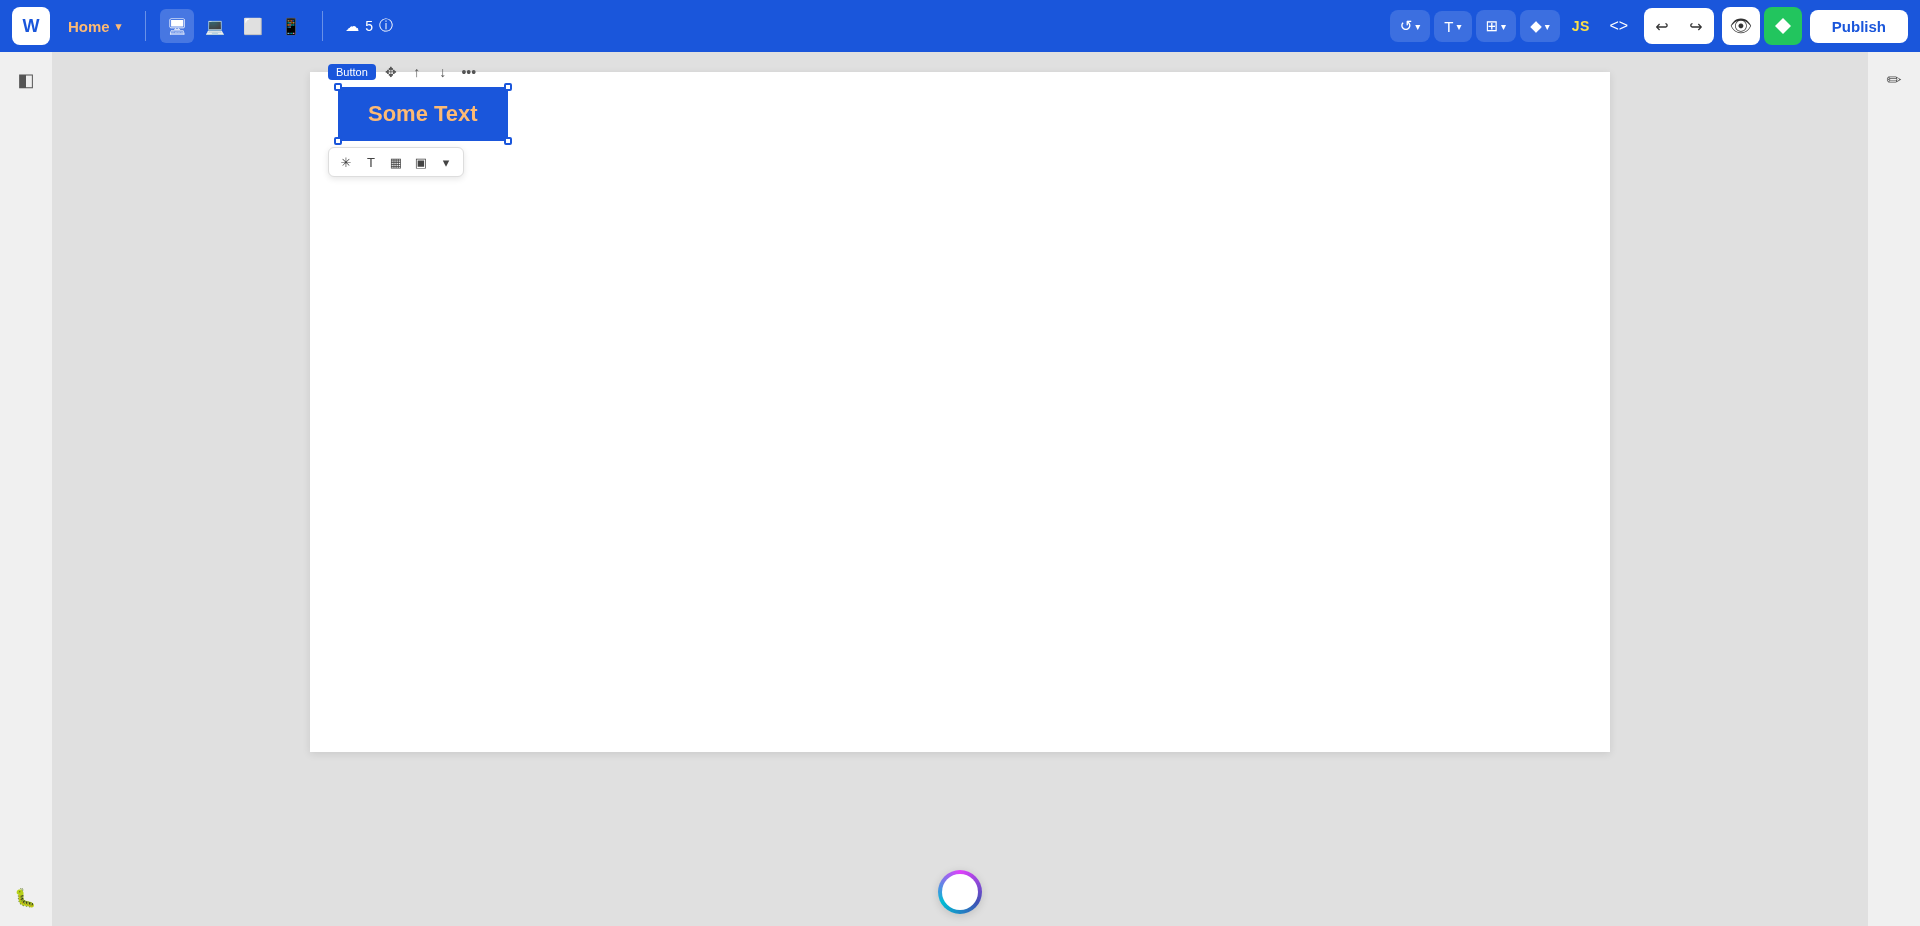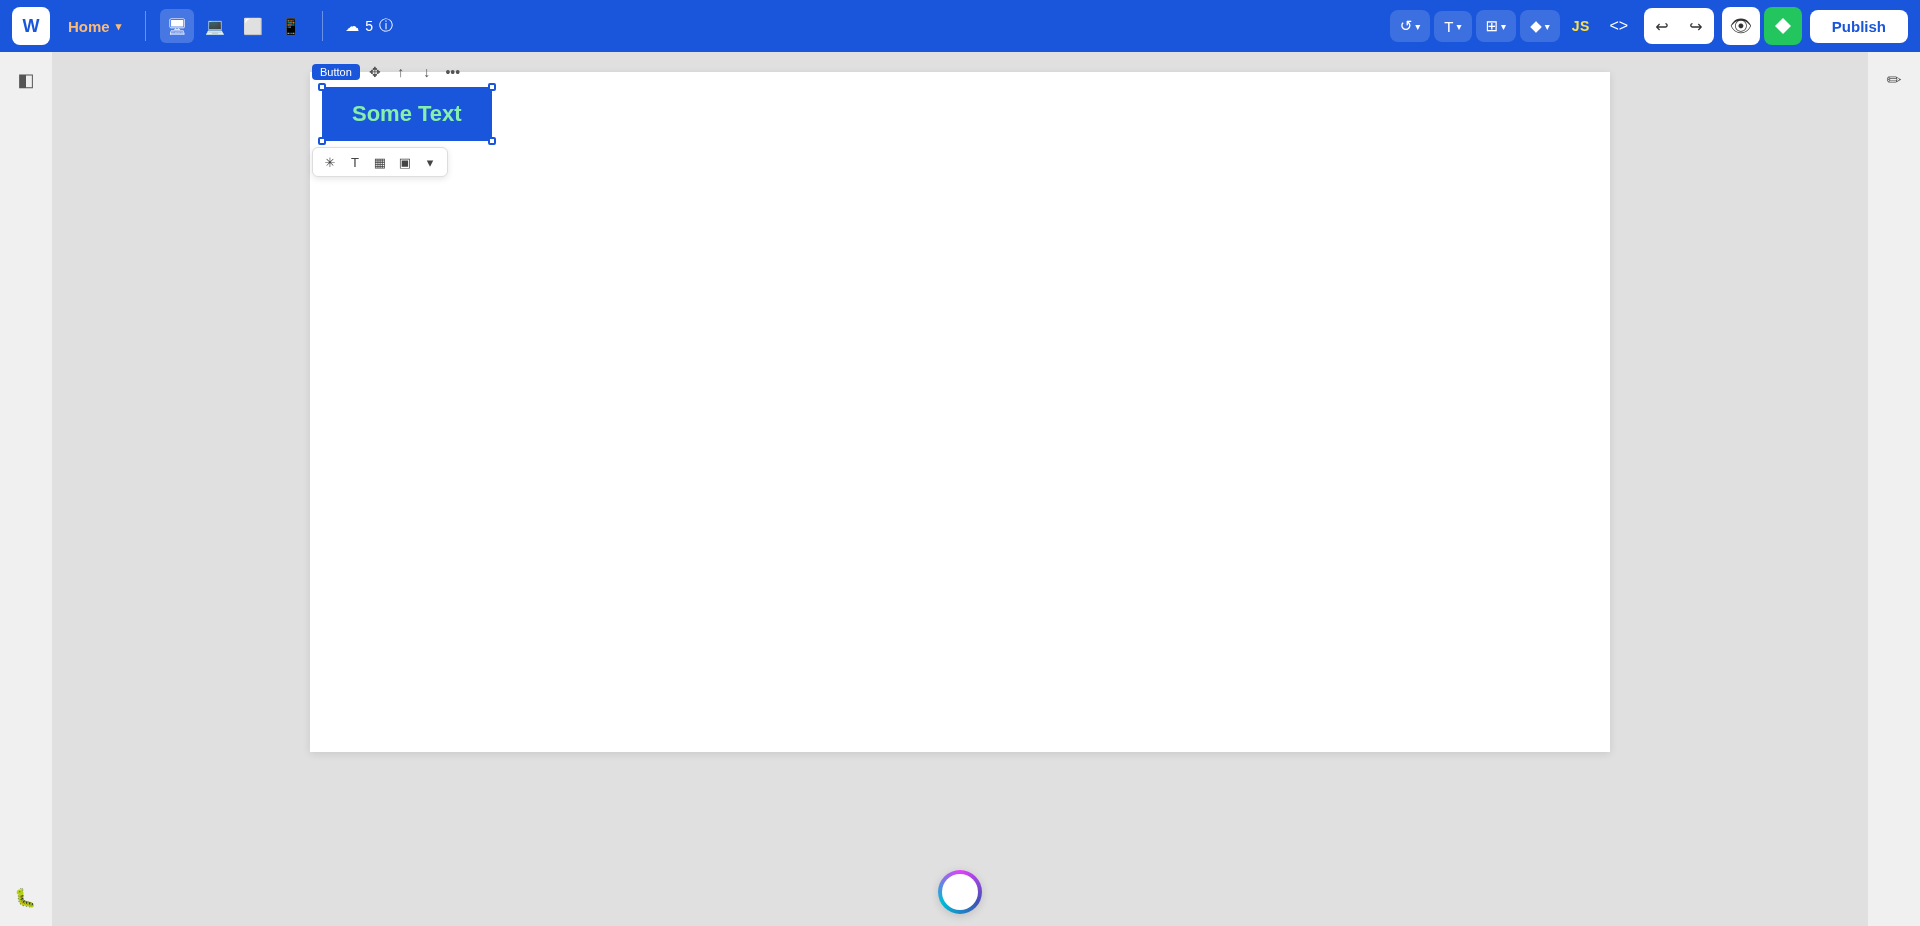--- a/index.html
+++ b/index.html
@@ -263,21 +263,21 @@
       height: 680px;
       background: white;
       position: relative;
       box-shadow: 0 2px 8px rgba(0,0,0,0.1);
     }
 
     
     .canvas-button-wrapper {
       position: absolute;
       top: 15px;
-      left: 2px;
+      left: 18px;
       padding-left: 10px;
     }
 
     
     .element-toolbar-top {
       position: absolute;
       top: -26px;
       left: 0;
       display: flex;
       align-items: center;
@@ -302,21 +302,21 @@
       justify-content: center;
       color: #555;
       font-size: 14px;
       cursor: pointer;
       border-radius: 4px;
     }
 
     
     .blue-button {
       background: #1a56db;
-      color: #86efac;
+      color: #fdba74;
       font-size: 22px;
       font-weight: 600;
       padding: 14px 30px;
       border-radius: 6px;
       cursor: pointer;
       position: relative;
       display: inline-block;
       min-width: 120px;
     }
 

